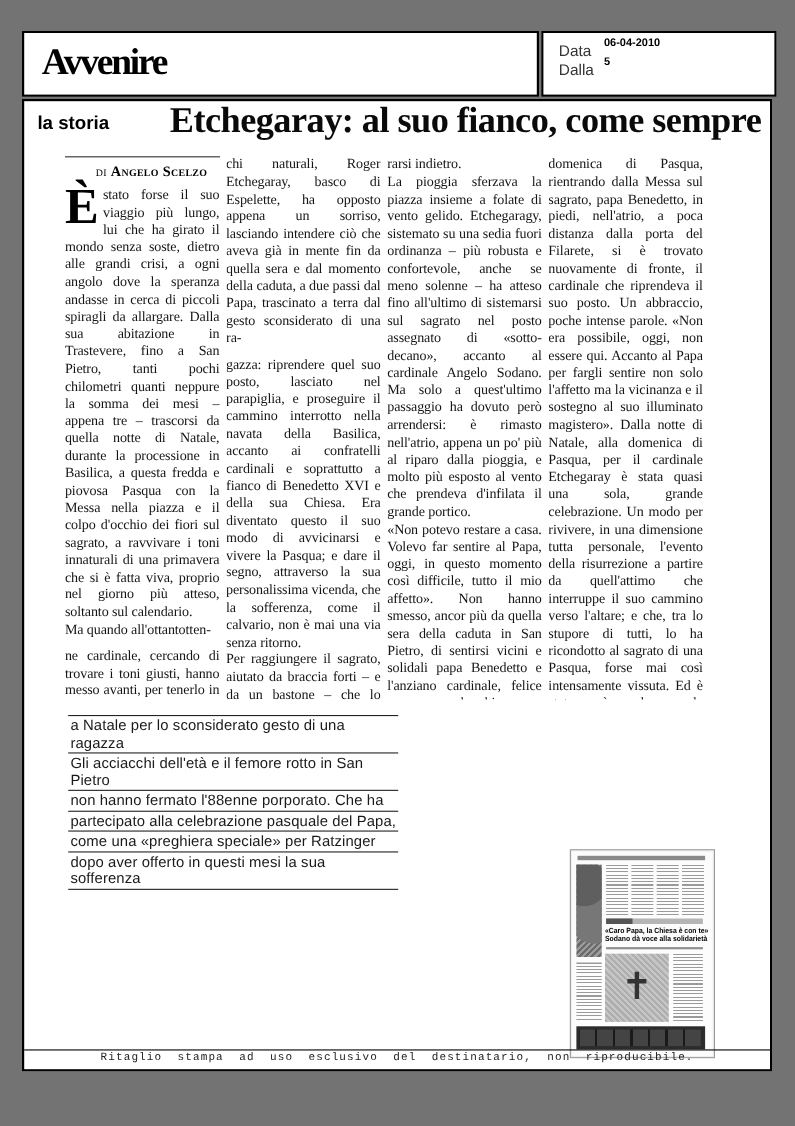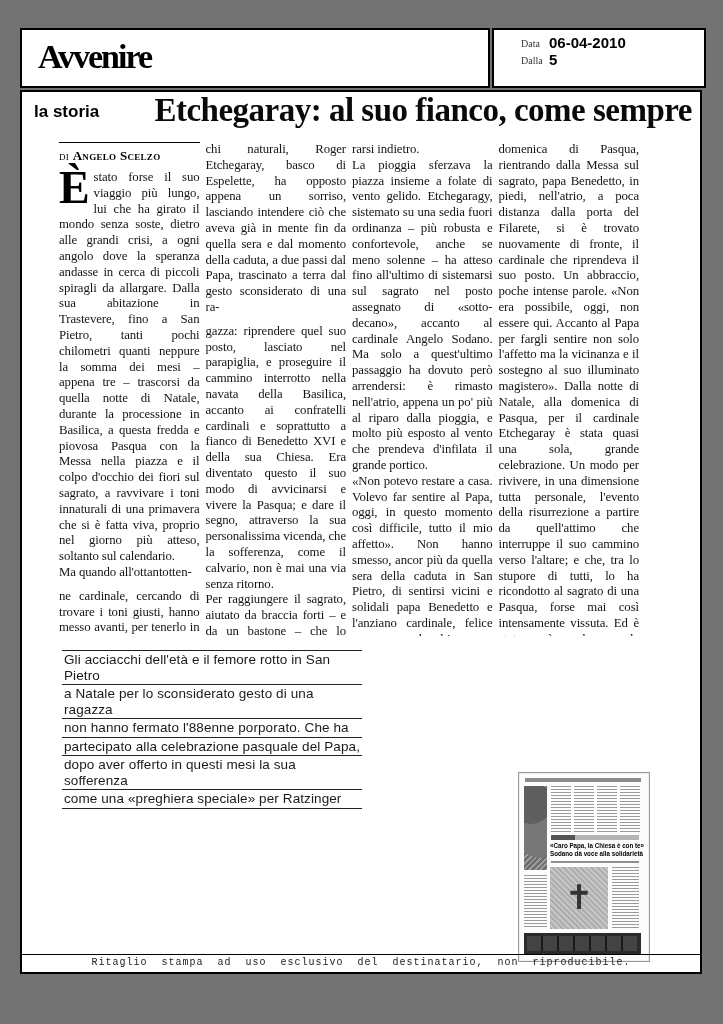--- a/index.html
+++ b/index.html
@@ -18,26 +18,26 @@
     position:absolute;left:16px;top:8px;
     font-family:"Liberation Serif", serif;font-weight:700;
     font-size:34px;letter-spacing:-2px;color:#000;
   }
   .meta-box{
     position:absolute;left:492px;top:28px;width:210px;height:56px;
     border:2px solid #000;background:#fff;
   }
   .meta-row{position:absolute;left:10px;height:17px;width:190px;}
   .meta-row .lbl{
-    position:absolute;left:17px;top:4px;font-family:Liberation Serif, serif;
-    font-size:10px;color:#333;
+    position:absolute;left:4px;top:4px;font-family:Liberation Sans, sans-serif;
+    font-size:14px;color:#333;
   }
   .meta-row .val{
     position:absolute;left:45px;top:0;font-family:"Liberation Sans",sans-serif;
-    font-size:15px;font-weight:700;color:#000;
+    font-size:10px;font-weight:700;color:#000;
   }
   
   .main-box{
     position:absolute;left:20px;top:90px;width:682px;height:884px;
     border:2px solid #000;background:#fff;box-sizing:border-box;
   }
   .kicker{
     position:absolute;left:12px;top:10px;
     font-family:"Liberation Sans",sans-serif;font-weight:700;font-size:17px;color:#000;
   }
@@ -54,21 +54,21 @@
   .col{width:141px;overflow:hidden;}
   .col p{
     margin:0;font-size:12.8px;line-height:15.8px;text-align:justify;
     color:#141414;letter-spacing:-0.1px;
   }
   .col p.para-gap{margin-top:8px;}
   .byline{margin-bottom:6px;}
   .byline-rule{border-top:1.5px solid #000;width:100%;height:0;margin-bottom:5px;}
   .byline-text{
     font-family:"Liberation Serif",serif;font-size:13px;color:#000;
-    font-variant:small-caps;letter-spacing:0.3px;
+    font-variant:small-caps;letter-spacing:0.3px;margin-left:28px;
   }
   .byline-text .author{font-weight:700;}
   .dropcap{
     float:left;font-size:46px;line-height:36px;font-weight:700;
     padding-right:4px;color:#000;
   }
   
   .summary{
     position:absolute;left:40px;top:558px;width:300px;
     border-top:1.2px solid #222;
@@ -182,26 +182,26 @@
         <p>La pioggia sferzava la piazza insieme a folate di vento gelido. Etchegaragy, sistemato su una sedia fuori ordinanza – più robusta e confortevole, anche se meno solenne – ha atteso fino all'ultimo di sistemarsi sul sagrato nel posto assegnato di «sotto-decano», accanto al cardinale Angelo Sodano. Ma solo a quest'ultimo passaggio ha dovuto però arrendersi: è rimasto nell'atrio, appena un po' più al riparo dalla pioggia, e molto più esposto al vento che prendeva d'infilata il grande portico.</p>
         <p>«Non potevo restare a casa. Volevo far sentire al Papa, oggi, in questo momento così difficile, tutto il mio affetto». Non hanno smesso, ancor più da quella sera della caduta in San Pietro, di sentirsi vicini e solidali papa Benedetto e l'anziano cardinale, felice come un bambino per quella visita del Pontefice al «Gemelli» e per i ripetuti messaggi di apprezzamento e di stima. «La mia sofferenza conta poco – aveva detto dopo l'infortunio –: è stata come una preghiera speciale per il Papa». Accadeva a Natale. E nella</p>
       </div>
 
       <div class="col">
         <p>domenica di Pasqua, rientrando dalla Messa sul sagrato, papa Benedetto, in piedi, nell'atrio, a poca distanza dalla porta del Filarete, si è trovato nuovamente di fronte, il cardinale che riprendeva il suo posto. Un abbraccio, poche intense parole. «Non era possibile, oggi, non essere qui. Accanto al Papa per fargli sentire non solo l'affetto ma la vicinanza e il sostegno al suo illuminato magistero». Dalla notte di Natale, alla domenica di Pasqua, per il cardinale Etchegaray è stata quasi una sola, grande celebrazione. Un modo per rivivere, in una dimensione tutta personale, l'evento della risurrezione a partire da quell'attimo che interruppe il suo cammino verso l'altare; e che, tra lo stupore di tutti, lo ha ricondotto al sagrato di una Pasqua, forse mai così intensamente vissuta. Ed è stato così, anche per la forza di una presenza inattesa – un anziano cardinale dal passo incerto e malfermo – che la Chiesa di papa Benedetto, nella Pasqua gelida che ha chiuso il primo decennio del millennio, è apparsa più che mai in grado di guardare lontano e «prendere il largo».</p>
       </div>
     </div>
 
     <div class="summary">
+      <div class="sline">a Natale per lo sconsiderato gesto di una ragazza</div>
       <div class="sline">Gli acciacchi dell'età e il femore rotto in San Pietro</div>
-      <div class="sline">a Natale per lo sconsiderato gesto di una ragazza</div>
       <div class="sline">non hanno fermato l'88enne porporato. Che ha</div>
       <div class="sline">partecipato alla celebrazione pasquale del Papa,</div>
+      <div class="sline">come una «preghiera speciale» per Ratzinger</div>
       <div class="sline">dopo aver offerto in questi mesi la sua sofferenza</div>
-      <div class="sline">come una «preghiera speciale» per Ratzinger</div>
     </div>
 
     <div class="thumb">
       <div class="t-topbar greek-dark"></div>
       <div class="t-photo-left"></div>
       <div class="t-col greek" style="left:32px;"></div>
       <div class="t-col greek" style="left:55px;"></div>
       <div class="t-col greek" style="left:78px;"></div>
       <div class="t-col greek" style="left:101px;"></div>
       <div class="t-kickerbar"></div>

